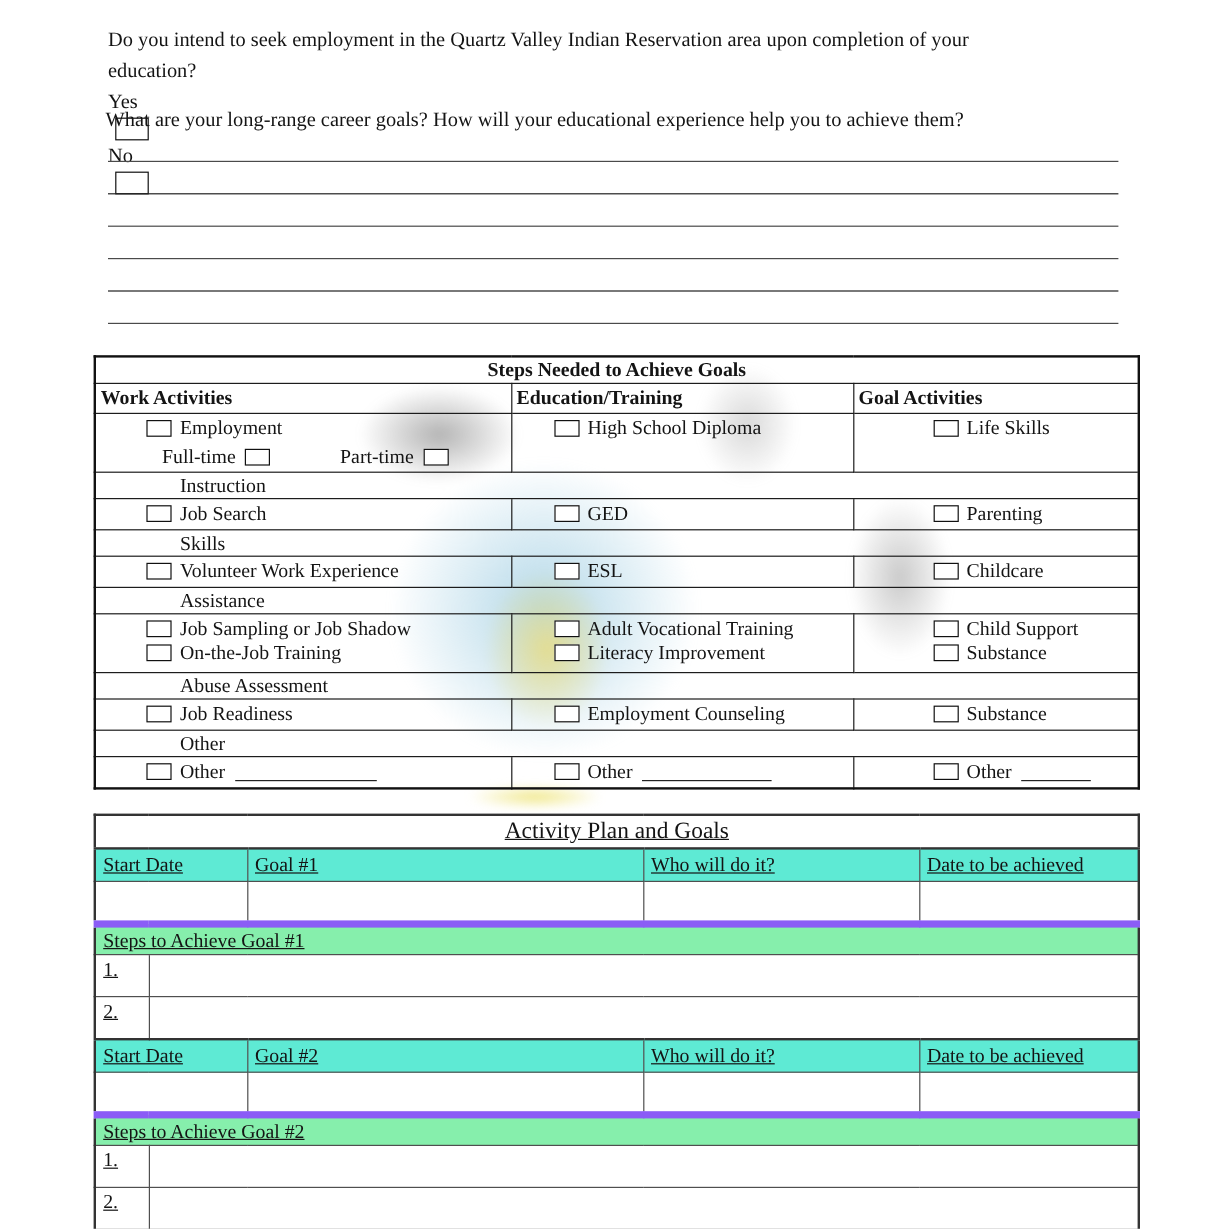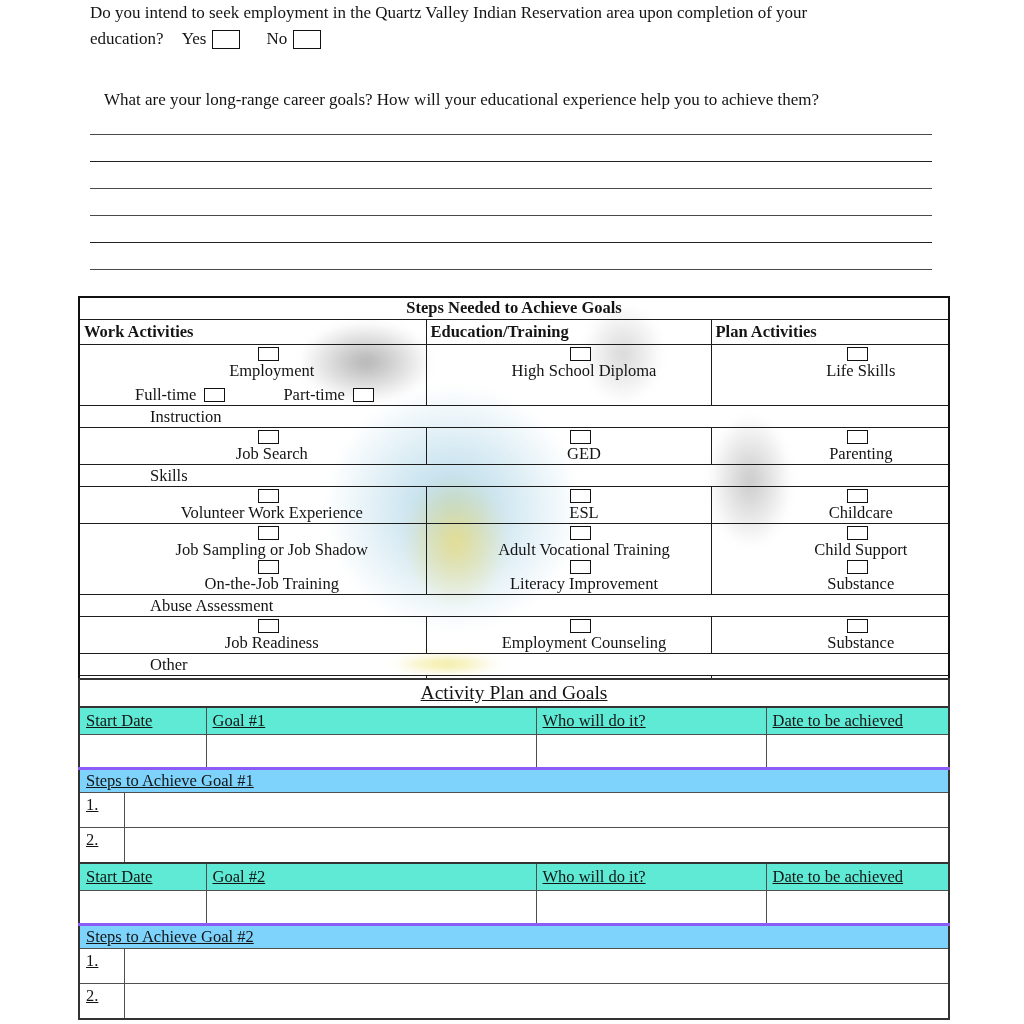--- a/index.html
+++ b/index.html
@@ -2,25 +2,25 @@
 <html><head>
 <meta charset="utf-8">
 <style>
   html,body{margin:0;padding:0;}
   body{
     width:1024px;height:1024px;position:relative;overflow:hidden;
     background:#ffffff;color:#141414;
     font-family:"Liberation Serif", serif;
   }
   
-  .q1{position:absolute;left:90px;top:0;font-size:17px;line-height:26px;white-space:nowrap;}
-  .q1-line2{display:flex;align-items:center;}
+  .q1{position:absolute;left:90px;top:20px;font-size:17px;line-height:26px;white-space:nowrap;}
+  .q1-line2{display:flex;align-items:flex-start;flex-direction:column;}
   .q1-gap{display:inline-block;width:18px;}
   .q1-gap2{display:inline-block;width:26px;}
-  .q2{position:absolute;left:104px;top:90px;font-size:17px;white-space:nowrap;}
+  .q2{position:absolute;left:88px;top:90px;font-size:17px;white-space:nowrap;}
   .writing-lines{position:absolute;left:90px;top:108px;width:842px;}
   .write-line{height:26px;border-bottom:1.6px solid #4a4a4a;}
   .write-line.dark{border-bottom-color:#222;}
 
   
   .cb{display:inline-block;width:21px;height:14px;border:1.8px solid #111;background:#fff;
       vertical-align:-1px;margin-right:7px;box-sizing:border-box;flex:0 0 auto;}
   .cb.after{margin-right:0;margin-left:8px;}
   .cb-lg{width:28px;height:19px;vertical-align:-3px;margin-right:0;margin-left:6px;}
 
@@ -43,36 +43,36 @@
   .steps-table td{border:1px solid #1c1c1c;padding:0 4px;vertical-align:top;background:transparent;}
   .peach{background:rgba(249,219,196,0.93);}
   .t1-title td{text-align:center;font-weight:bold;height:21px;font-size:16.5px;}
   .t1-hdr td{text-align:left;font-weight:bold;height:24px;vertical-align:middle;}
   .t1-items td{height:23px;padding-top:2px;}
   .t1-items.tall td{height:46px;}
   .band td{padding-left:70px;height:21px;vertical-align:middle;}
   .pl1{padding-left:42px !important;}
   .pl2{padding-left:35px !important;}
   .pl3{padding-left:66px !important;}
-  .cbi{display:flex;align-items:center;white-space:nowrap;flex-direction:column;}
+  .cbi{display:flex;align-items:center;white-space:nowrap;}
   .ft-line{display:flex;align-items:center;margin-left:13px;margin-top:4px;white-space:nowrap;}
   .ft-gap{display:inline-block;width:58px;}
   .wline{display:inline-block;height:2px;border-bottom:1.6px solid #222;margin-left:8px;
          align-self:flex-end;margin-bottom:2px;}
   .wline.w1{width:118px;}
   .wline.w2{width:108px;}
   .wline.w3{width:58px;}
 
   
   .activity-table{position:absolute;left:78px;top:678px;width:870px;font-size:16.5px;border:2px solid #333;}
   .activity-table td{border:1px solid #4f4f4f;padding:0 4px;background:#fff;text-decoration:underline;}
   .t2-title td{text-align:center;font-size:19.5px;height:26px;vertical-align:middle;}
   .t2-hdr td{background:#5eead4;height:26px;vertical-align:middle;padding-left:6px;border-top:2px solid #333;}
   .t2-blank td{height:32px;}
-  .t2-steps td{background:#7dd3fc;height:22px;vertical-align:middle;padding-left:6px;border-top:3px solid #8b5cf6;}
+  .t2-steps td{background:#86efac;height:22px;vertical-align:middle;padding-left:6px;border-top:6px solid #8b5cf6;}
   .t2-step td{height:32px;vertical-align:top;padding-top:2px;}
   .stepnum{padding-left:6px !important;}
 </style>
 </head>
 <body>
 
 <div class="q1">
   <div>Do you intend to seek employment in the Quartz Valley Indian Reservation area upon completion of your</div>
   <div class="q1-line2">
     <span>education?</span>
@@ -104,21 +104,21 @@
       <col style="width:285px">
       <col style="width:238px">
     </colgroup>
   <tbody>
       <tr class="t1-title">
     <td colspan="3" class="peach">Steps Needed to Achieve Goals</td>
   </tr>
   <tr class="t1-hdr">
     <td class="peach">Work Activities</td>
     <td class="peach">Education/Training</td>
-    <td class="peach">Plan Activities</td>
+    <td class="peach">Goal Activities</td>
   </tr>
   <tr class="t1-items tall">
     <td class="pl1">
       <div class="cbi">
         <span class="cb"></span>
         <span>Employment</span>
       </div>
       <div class="ft-line">
         <span>Full-time</span>
         <span class="cb after"></span>
@@ -178,20 +178,23 @@
       <span class="cb"></span>
       <span>ESL</span>
           </div>
         </td>
     <td class="pl3">
           <div class="cbi">
       <span class="cb"></span>
       <span>Childcare</span>
           </div>
         </td>
+  </tr>
+  <tr class="band">
+    <td colspan="3" class="peach">Assistance</td>
   </tr>
   <tr class="t1-items tall">
     <td class="pl1">
       <div class="cbi">
             <span class="cb"></span>
         <span>Job Sampling or Job Shadow</span>
           </div>
       <div class="cbi">
             <span class="cb"></span>
         <span>On-the-Job Training</span>

